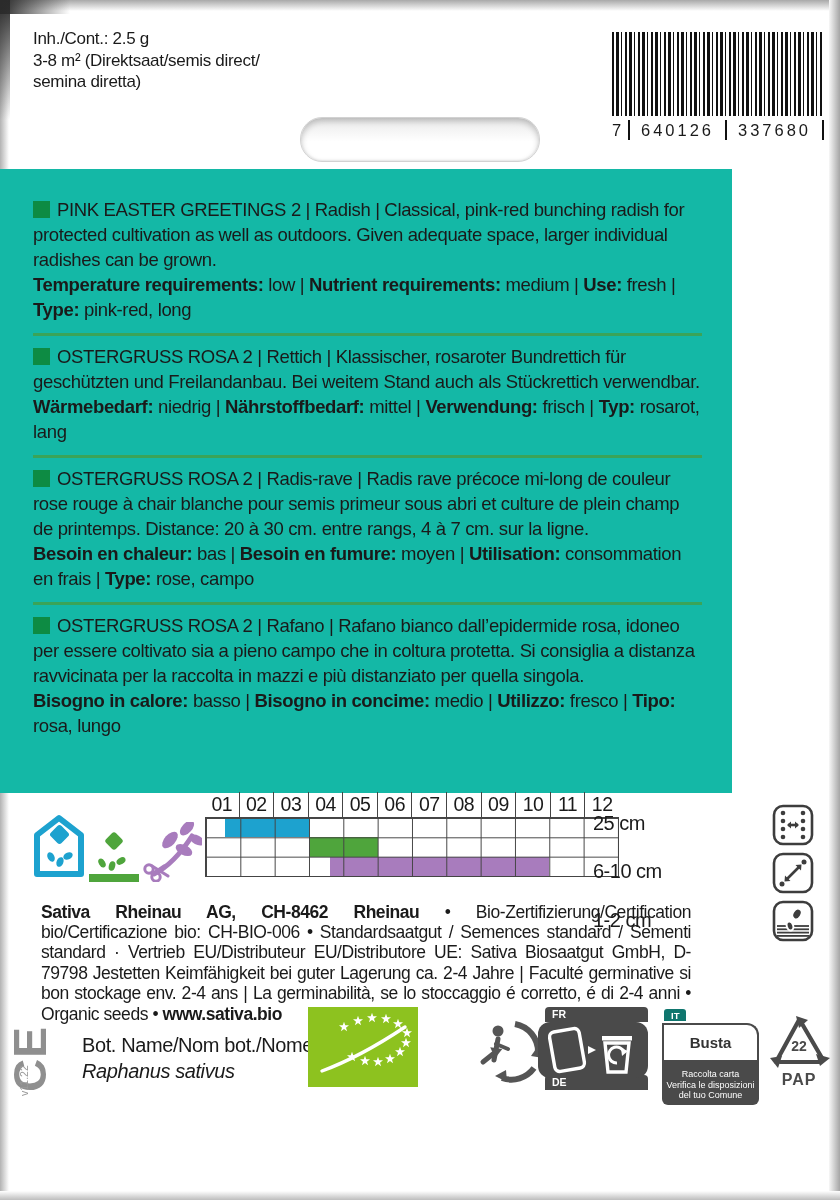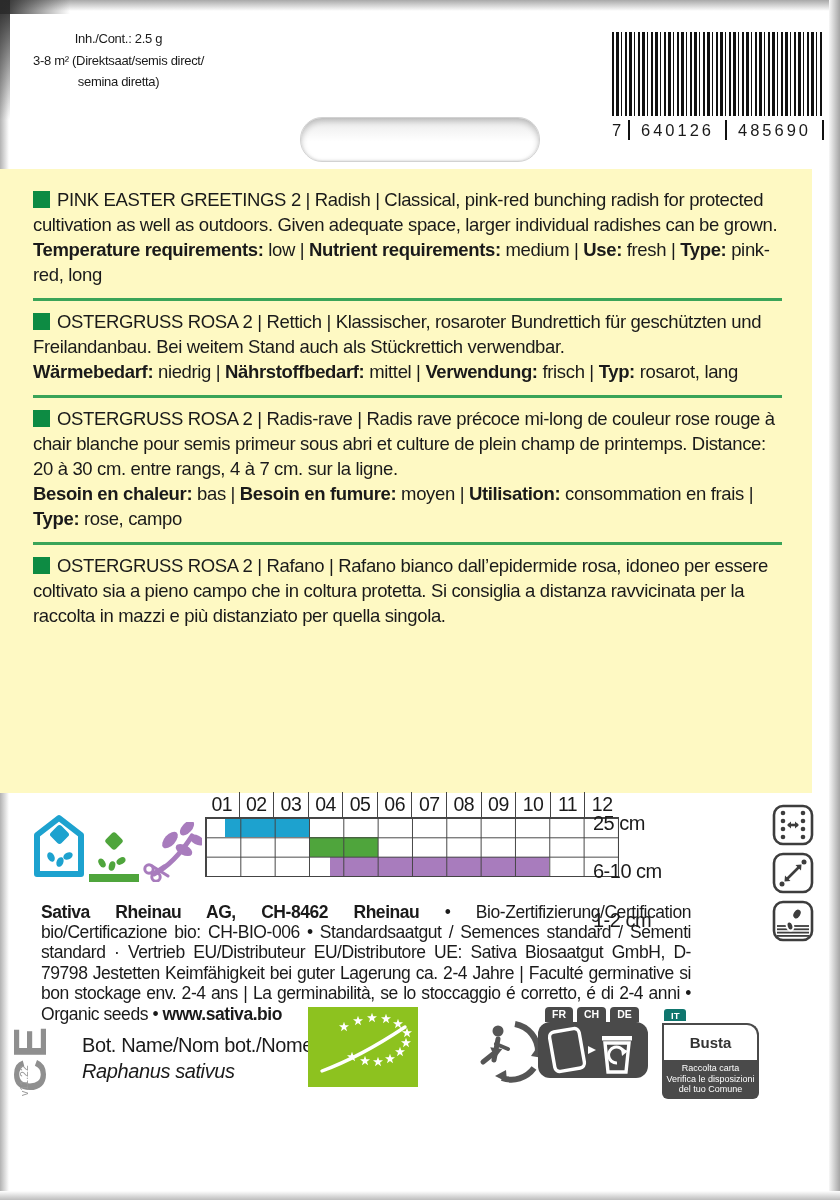--- a/index.html
+++ b/index.html
@@ -8,35 +8,35 @@
   
   .edge{position:absolute;pointer-events:none;}
   .edge-top{left:0;top:0;width:840px;height:11px;background:linear-gradient(to bottom,#a9a9a9,#ffffff);}
   .edge-left{left:0;top:0;width:9px;height:1200px;background:linear-gradient(to right,#b3b3b3,#ffffff);}
   .edge-right{right:0;top:0;width:11px;height:1200px;background:linear-gradient(to left,#a5a5a5,#f7f7f7);}
   .edge-bottom{left:0;bottom:0;width:840px;height:9px;background:linear-gradient(to top,#bdbdbd,#ffffff);}
   .corner-tl{left:0;top:0;width:70px;height:14px;background:linear-gradient(to right,#2b2b2b,rgba(43,43,43,0));}
   .corner-tl2{left:0;top:0;width:10px;height:120px;background:linear-gradient(to bottom,#2b2b2b,rgba(43,43,43,0));}
 
   
-  .contents{position:absolute;left:33px;top:28px;font-size:13px;line-height:21.5px;letter-spacing:-0.3px;text-align:center;}
+  .contents{position:absolute;left:33px;top:28px;font-size:17px;line-height:21.5px;letter-spacing:-0.3px;}
   .barcode{position:absolute;left:612px;top:32px;width:212px;height:108px;background:#fff;}
   .bars{height:84px;background:repeating-linear-gradient(90deg,#111 0 2px,#fff 2px 4px,#111 4px 7px,#fff 7px 9px,#111 9px 10px,#fff 10px 13px);}
   .bdigits{display:flex;align-items:flex-end;height:24px;font-size:16.5px;letter-spacing:3px;}
   .bdigits .g{flex:1;text-align:center;}
   .bdigits .first{width:16px;letter-spacing:0;}
   .guard{width:2px;height:20px;background:#111;}
 
   .hang-hole{position:absolute;left:300px;top:117px;width:238px;height:43px;border-radius:22px;
     background:linear-gradient(to bottom,#e9e9e9,#ffffff 55%);border:1px solid #d2d2d2;
     box-shadow:inset 0 3px 6px rgba(0,0,0,.22), inset 0 -1px 2px rgba(0,0,0,.08);}
 
   
-  .panel{position:absolute;left:0;top:169px;width:812px;height:624px;background:#fef9c3;
-    padding:10px 30px 0 33px;box-sizing:border-box;}
+  .panel{position:absolute;left:0;top:169px;width:732px;height:624px;background:#14b8a6;
+    padding:20px 30px 0 33px;box-sizing:border-box;}
   .vblock{padding:8px 0 11px 0;font-size:18.5px;line-height:25px;letter-spacing:-0.35px;}
   .vblock + .vblock{border-top:3px solid #3aa458;}
   .vblock p{margin:0;}
   .bullet{display:inline-block;width:17px;height:17px;background:#0d8b43;margin-right:7px;vertical-align:-2px;}
   .vblock b{font-weight:700;}
 
   
   .calzone{position:absolute;left:0;top:792px;width:767px;height:170px;}
   .cal-icons{position:absolute;left:34px;top:8px;width:170px;height:66px;}
   .cal-wrap{position:absolute;left:205px;top:0;width:414px;}
@@ -60,31 +60,31 @@
   
   .ce{position:absolute;left:6px;top:988px;width:104px;height:48px;transform:rotate(-90deg) translate(-100%,0);
     transform-origin:top left;font-size:46px;font-weight:700;color:#8f8f8f;letter-spacing:1px;line-height:48px;}
   .ver{position:absolute;left:18px;top:1044px;width:52px;transform:rotate(-90deg) translate(-100%,0);
     transform-origin:top left;font-size:10.5px;color:#9a9a9a;}
   .botname{position:absolute;left:82px;top:1032px;font-size:20px;letter-spacing:-0.4px;line-height:26px;}
   .botname .lat{font-style:italic;}
   .eu-logo{position:absolute;left:308px;top:1007px;width:110px;height:80px;background:#8dc21f;}
   .triman{position:absolute;left:477px;top:1018px;}
   .paperlogo{position:absolute;left:538px;top:1007px;width:110px;}
-  .ptabs{display:flex;gap:4px;padding-left:7px;height:15px;}
+  .ptabs{display:flex;gap:19px;padding-left:7px;height:15px;flex-direction:column;}
   .ptab{background:#4a4a4a;color:#fff;font-size:10.5px;font-weight:700;line-height:15px;
     padding:0 7px;border-radius:4px 4px 0 0;}
   .pbody{height:56px;background:#4a4a4a;border-radius:12px;position:relative;}
   .busta{position:absolute;left:662px;top:1005px;width:97px;}
   .btab{display:inline-block;background:#0f766e;color:#fff;font-size:9.5px;font-weight:700;
     padding:1px 7px 0;border-radius:3px 3px 0 0;margin-left:2px;}
   .bhead{background:#fff;border:2px solid #4a4a4a;border-bottom:none;border-radius:0 12px 0 0;
     font-size:15px;font-weight:700;text-align:center;color:#333;padding:9px 0;}
   .bbody{background:#4a4a4a;color:#fff;font-size:9px;line-height:10.5px;text-align:center;
-    padding:3px 3px 4px;border-radius:0 0 6px 6px;}
+    padding:9px 3px 4px;border-radius:0 0 6px 6px;}
   .pap{position:absolute;left:768px;top:1014px;width:62px;text-align:center;}
   .pap .code{position:absolute;left:0;top:24px;width:62px;text-align:center;font-size:14px;font-weight:700;color:#4a4a4a;}
   .pap .mat{font-size:16px;font-weight:700;color:#4a4a4a;letter-spacing:1px;margin-top:-3px;}
 </style>
 </head>
 <body>
 
 <div id="page">
   <div class="edge edge-top"></div>
   <div class="edge edge-left"></div>
@@ -99,21 +99,21 @@
     <div>semina diretta)</div>
   </div>
 
   <div class="barcode">
     <div class="bars"></div>
     <div class="bdigits">
       <span class="first">7</span>
       <span class="guard"></span>
       <span class="g">640126</span>
       <span class="guard"></span>
-      <span class="g">485690</span>
+      <span class="g">337680</span>
       <span class="guard"></span>
     </div>
   </div>
 
   <div class="hang-hole"></div>
 
   <div class="panel">
     <div class="vblock">
       <p><span class="bullet"></span><span>PINK EASTER GREETINGS 2 | Radish | Classical, pink-red bunching radish for protected cultivation as well as outdoors. Given adequate space, larger individual radishes can be grown.</span></p>
       <p><b>Temperature requirements:</b><span> low | </span><b>Nutrient requirements:</b><span> medium | </span><b>Use:</b><span> fresh | </span><b>Type:</b><span> pink-red, long</span></p>
@@ -121,20 +121,21 @@
     <div class="vblock">
       <p><span class="bullet"></span><span>OSTERGRUSS ROSA 2 | Rettich | Klassischer, rosaroter Bundrettich für geschützten und Freilandanbau. Bei weitem Stand auch als Stückrettich verwendbar.</span></p>
       <p><b>Wärmebedarf:</b><span> niedrig | </span><b>Nährstoffbedarf:</b><span> mittel | </span><b>Verwendung:</b><span> frisch | </span><b>Typ:</b><span> rosarot, lang</span></p>
     </div>
     <div class="vblock">
       <p><span class="bullet"></span><span>OSTERGRUSS ROSA 2 | Radis-rave | Radis rave précoce mi-long de couleur rose rouge à chair blanche pour semis primeur sous abri et culture de plein champ de printemps. Distance: 20 à 30 cm. entre rangs, 4 à 7 cm. sur la ligne.</span></p>
       <p><b>Besoin en chaleur:</b><span> bas | </span><b>Besoin en fumure:</b><span> moyen | </span><b>Utilisation:</b><span> consommation en frais | </span><b>Type:</b><span> rose, campo</span></p>
     </div>
     <div class="vblock">
       <p><span class="bullet"></span><span>OSTERGRUSS ROSA 2 | Rafano | Rafano bianco dall’epidermide rosa, idoneo per essere coltivato sia a pieno campo che in coltura protetta. Si consiglia a distanza ravvicinata per la raccolta in mazzi e più distanziato per quella singola.</span></p>
+      <p><b>Bisogno in calore:</b><span> basso | </span><b>Bisogno in concime:</b><span> medio | </span><b>Utilizzo:</b><span> fresco | </span><b>Tipo:</b><span> rosa, lungo</span></p>
     </div>
   </div>
 
   <div class="calzone">
     <div class="cal-icons">
       <svg width="50" height="64" viewBox="0 0 50 64" style="position:absolute;left:0;top:14px">
         <path d="M25,4 L47,21 L47,60 L3,60 L3,21 Z" fill="none" stroke="#1da2cf" stroke-width="6" stroke-linejoin="round"></path>
         <rect x="18" y="13" width="15" height="15" rx="3" fill="#1da2cf" transform="rotate(45 25.5 20.5)"></rect>
         <ellipse cx="17" cy="43" rx="3.4" ry="5" fill="#1da2cf" transform="rotate(-28 17 43)"></ellipse>
         <ellipse cx="26" cy="48" rx="3.4" ry="5" fill="#1da2cf" transform="rotate(22 26 48)"></ellipse>
@@ -286,13 +287,25 @@
   <div class="busta">
     <span class="btab">IT</span>
     <div class="bhead">Busta</div>
     <div class="bbody">
       <div>Raccolta carta</div>
       <div>Verifica le disposizioni</div>
       <div>del tuo Comune</div>
     </div>
   </div>
 
+  <div class="pap">
+    <svg width="62" height="56" viewBox="0 0 62 56">
+      <path d="M31,6 L8,48" fill="none" stroke="#4a4a4a" stroke-width="4.2" stroke-linecap="round"></path>
+      <path d="M12,48 L52,48" fill="none" stroke="#4a4a4a" stroke-width="4.2" stroke-linecap="round"></path>
+      <path d="M54,44 L33,8" fill="none" stroke="#4a4a4a" stroke-width="4.2" stroke-linecap="round"></path>
+      <path d="M28,2 L40,6 L31,14 Z" fill="#4a4a4a"></path>
+      <path d="M62,44 L52,52 L48,40 Z" fill="#4a4a4a"></path>
+      <path d="M2,44 L14,42 L10,54 Z" fill="#4a4a4a"></path>
+    </svg>
+    <div class="code">22</div>
+    <div class="mat">PAP</div>
+  </div>
 </div>
 
 </body></html>

